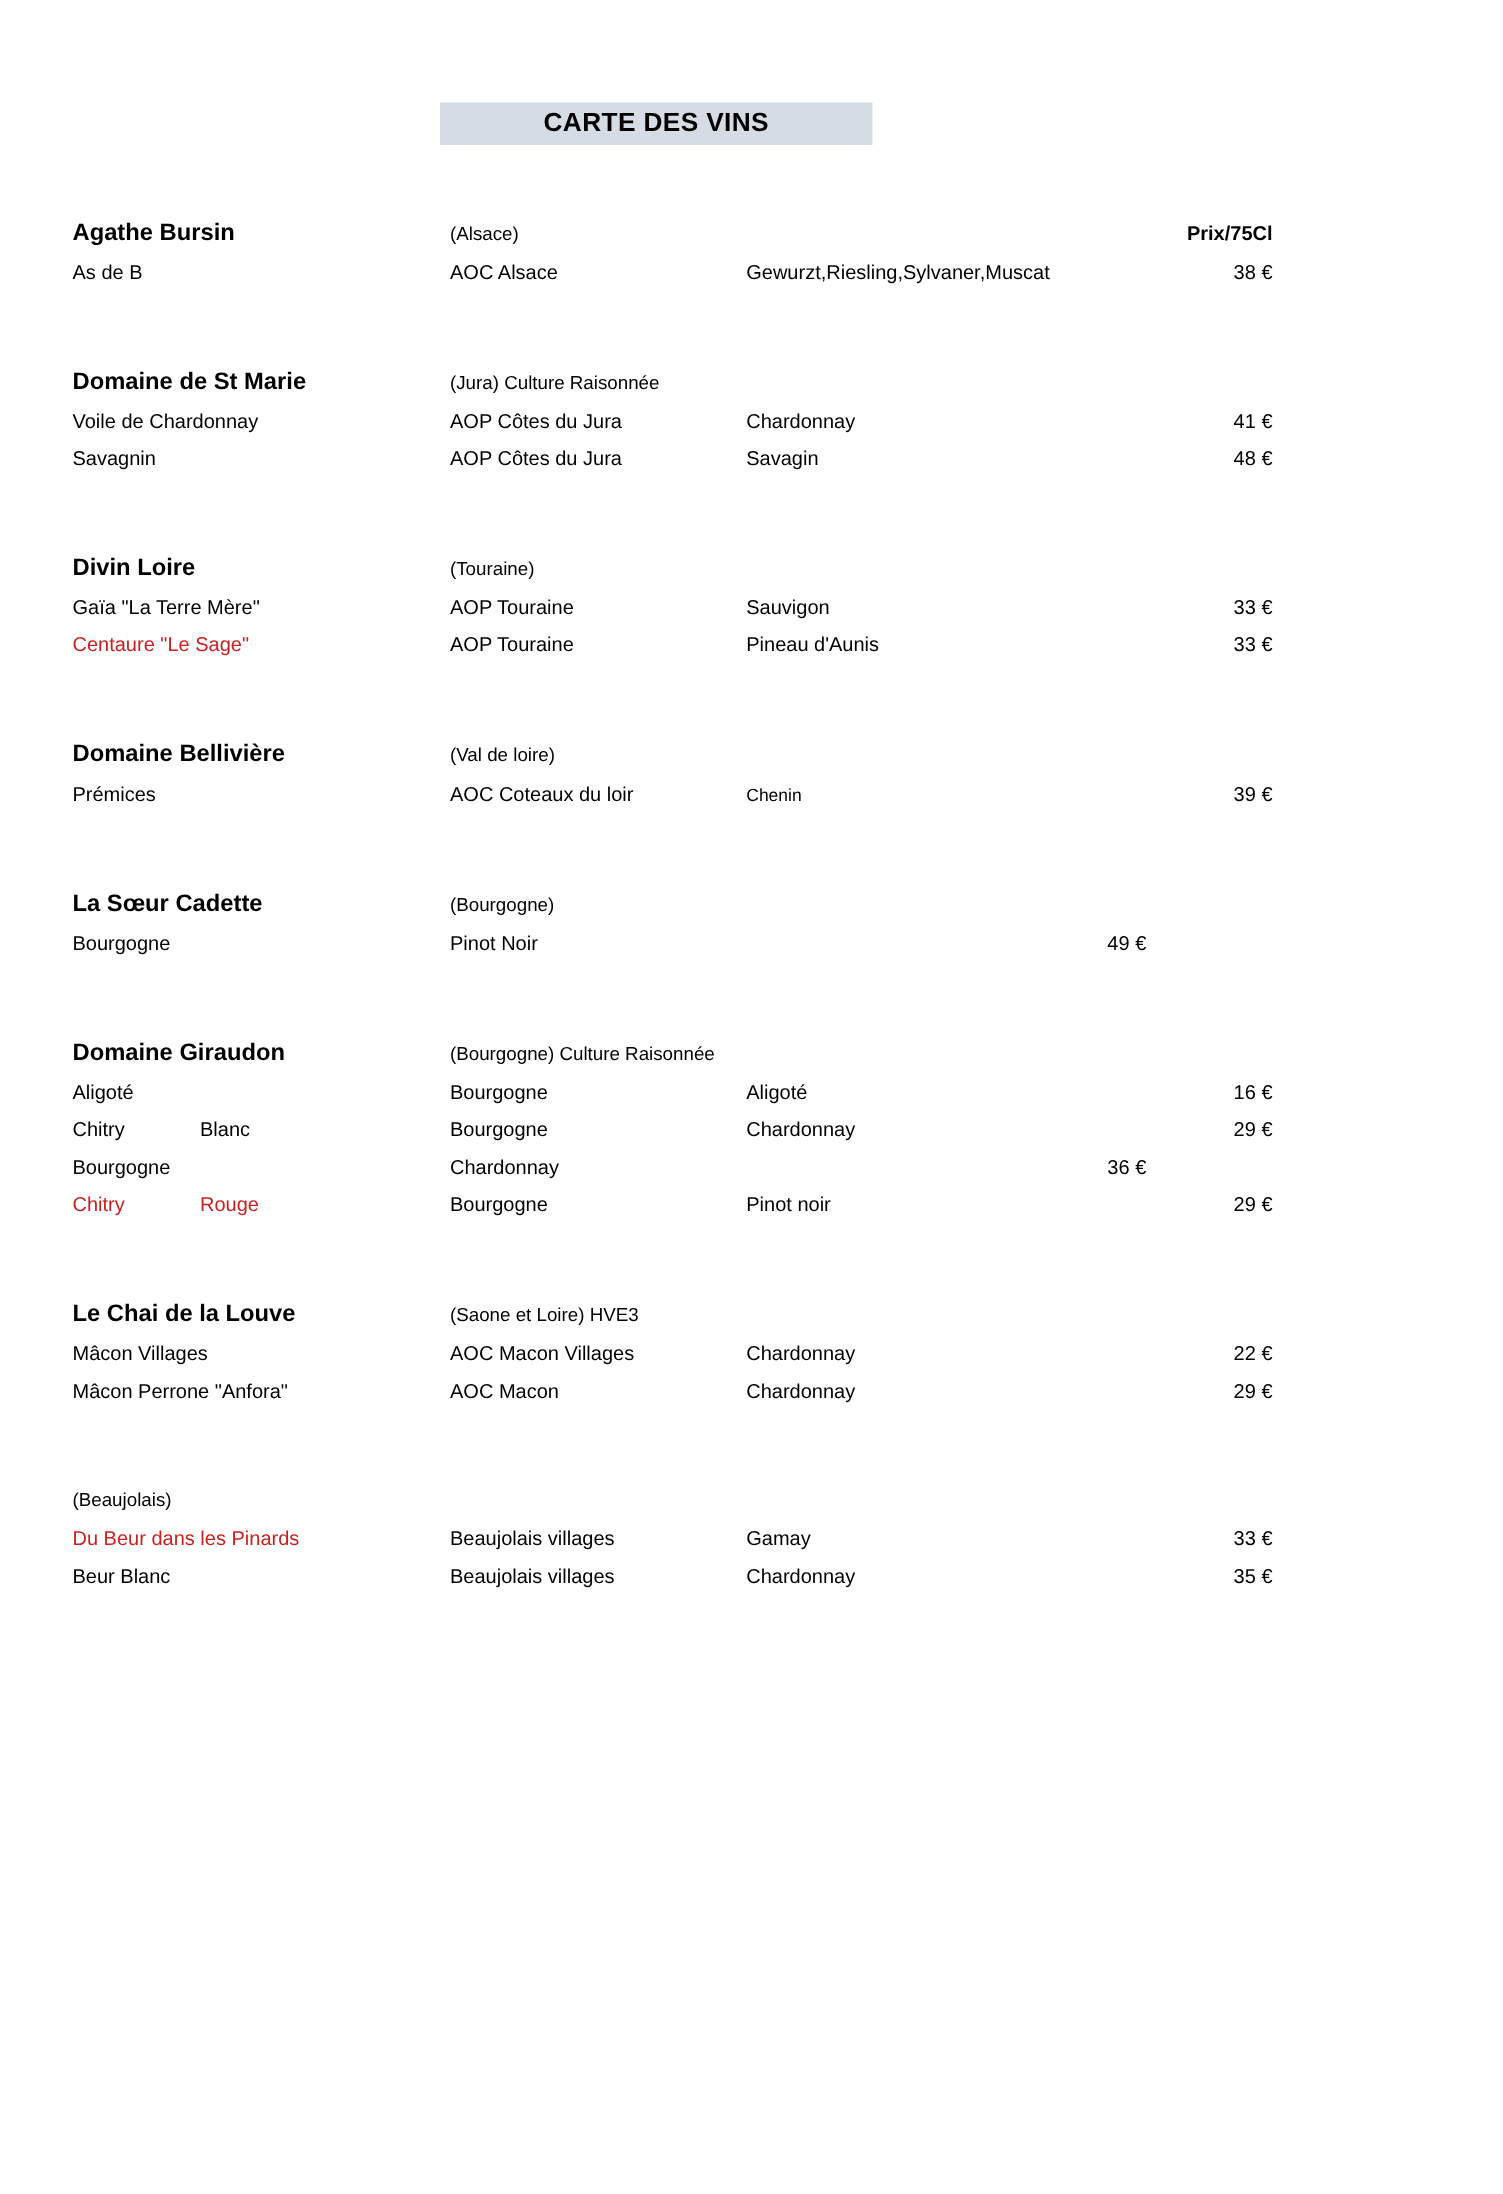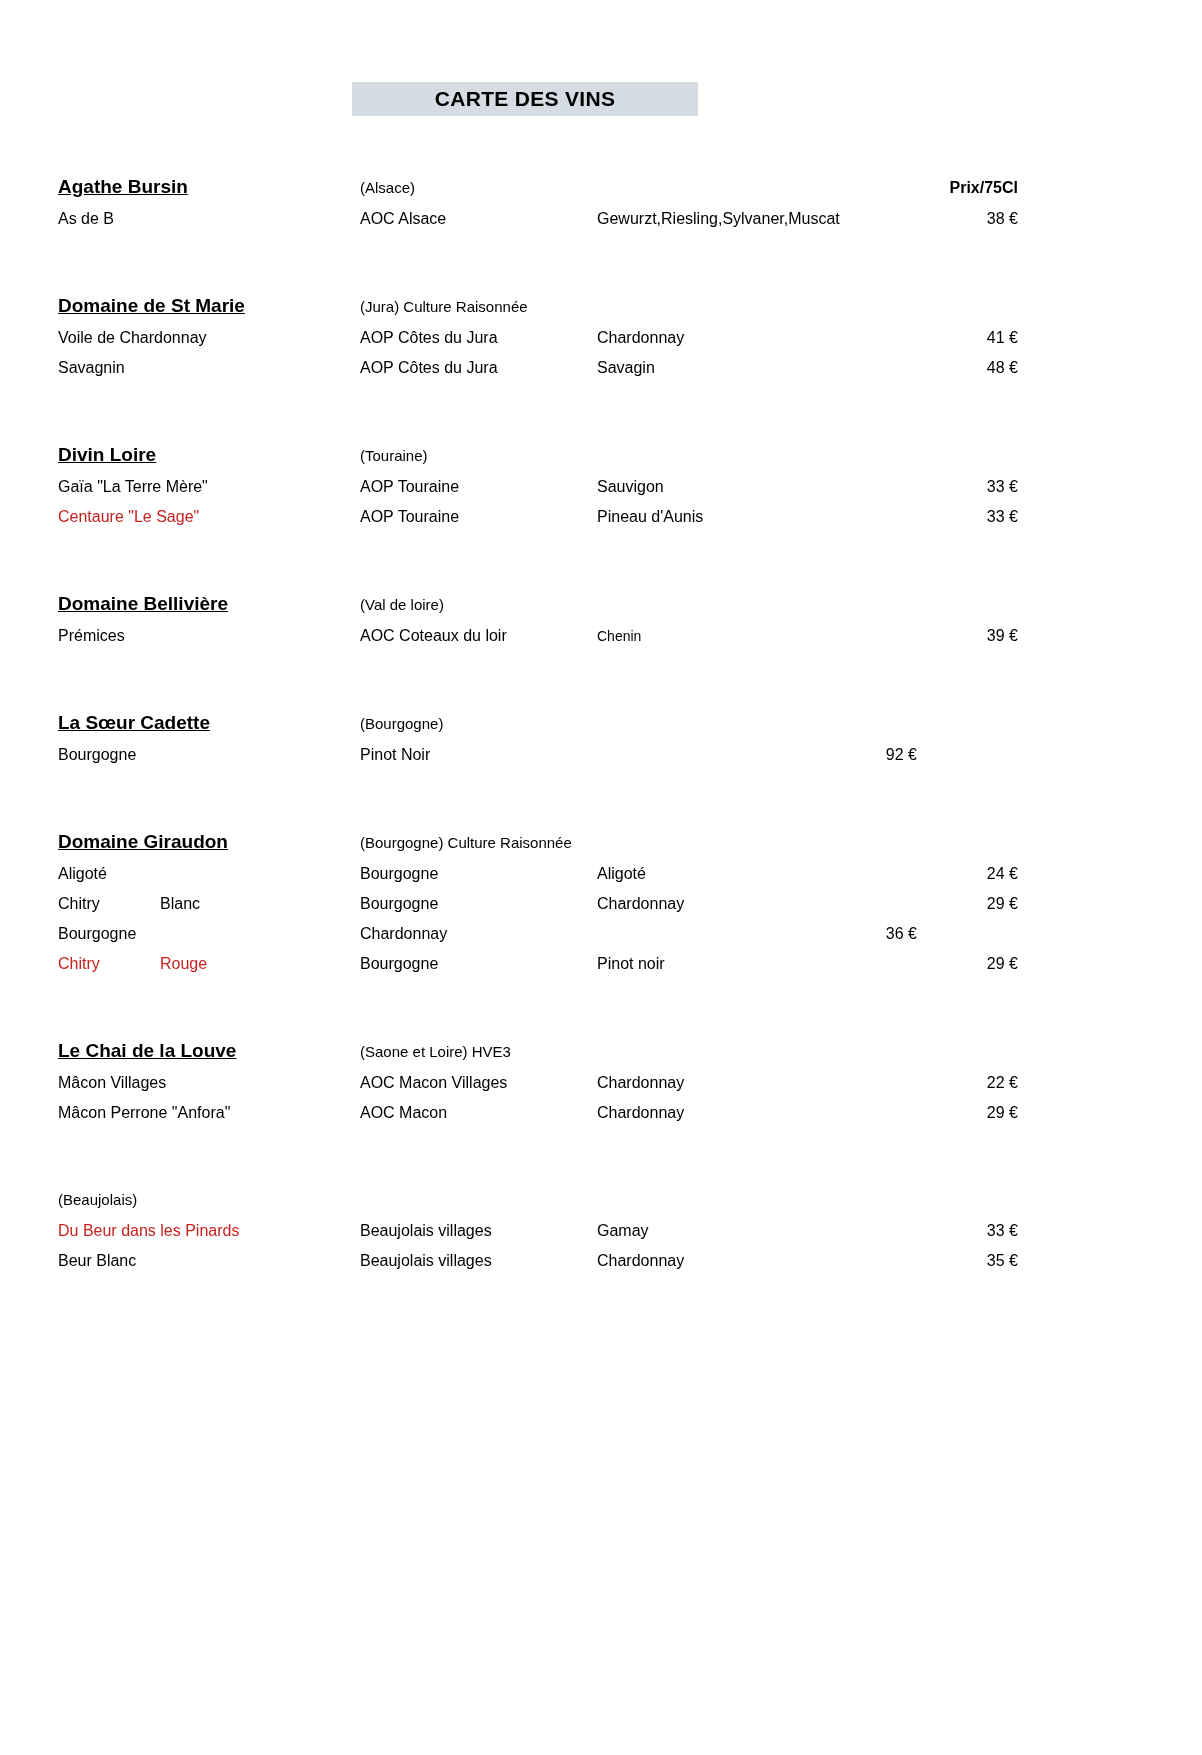--- a/index.html
+++ b/index.html
@@ -42,21 +42,20 @@
   .section + .section { margin-top: 56px; }
   .section-header {
     display: grid;
     grid-template-columns: 302px 557px 1fr;
     align-items: baseline;
     line-height: 32px;
   }
   .producer {
     font-size: 19px;
     font-weight: bold;
-    text-decoration: underline;
   }
   .region { font-size: 15px; }
   .price-header {
     font-size: 16px;
     font-weight: bold;
     text-align: right;
   }
   .row {
     display: grid;
     grid-template-columns: 302px 237px 320px 1fr;
@@ -161,37 +160,37 @@
   <div class="section">
     <div class="section-header">
       <div class="producer">La Sœur Cadette</div>
       <div class="region">(Bourgogne)</div>
       <div class="price-header"></div>
     </div>
     <div class="section-rows">
   <div class="row highlight">
     <div class="appellation">Bourgogne</div>
     <div class="grapes">Pinot Noir</div>
-    <div class="price">92 €</div>
+    <div class="price">49 €</div>
   </div>
 </div>
   </div>
 
   <div class="section">
     <div class="section-header">
       <div class="producer">Domaine Giraudon</div>
       <div class="region">(Bourgogne) Culture Raisonnée</div>
       <div class="price-header"></div>
     </div>
     <div class="section-rows">
   <div class="row">
     <div class="name-cell"><span>Aligoté</span></div>
     <div class="appellation">Bourgogne</div>
     <div class="grapes">Aligoté</div>
-    <div class="price">24 €</div>
+    <div class="price">16 €</div>
   </div>
 
   <div class="row has-suffix">
     <div class="name-cell"><span>Chitry</span><span>Blanc</span></div>
     <div class="appellation">Bourgogne</div>
     <div class="grapes">Chardonnay</div>
     <div class="price">29 €</div>
   </div>
 
   <div class="row">

